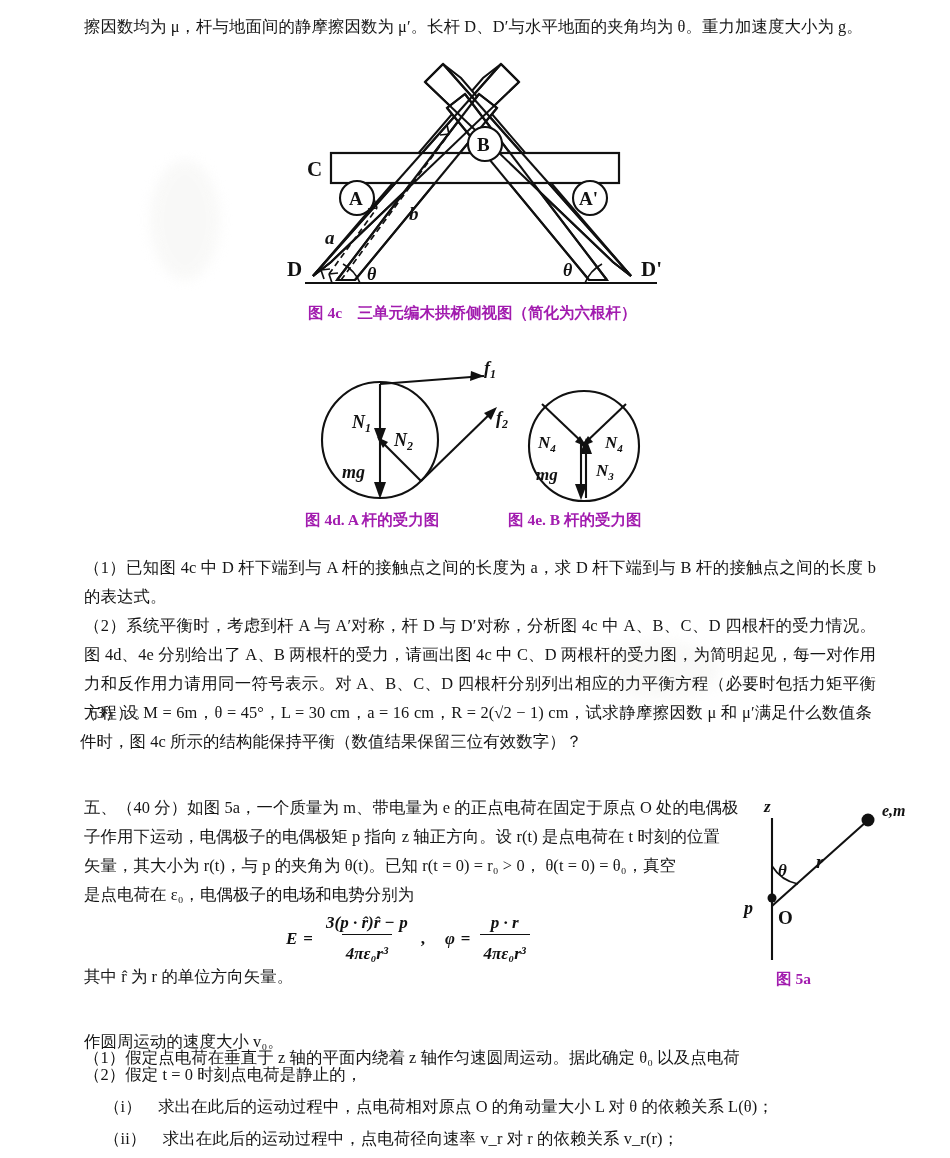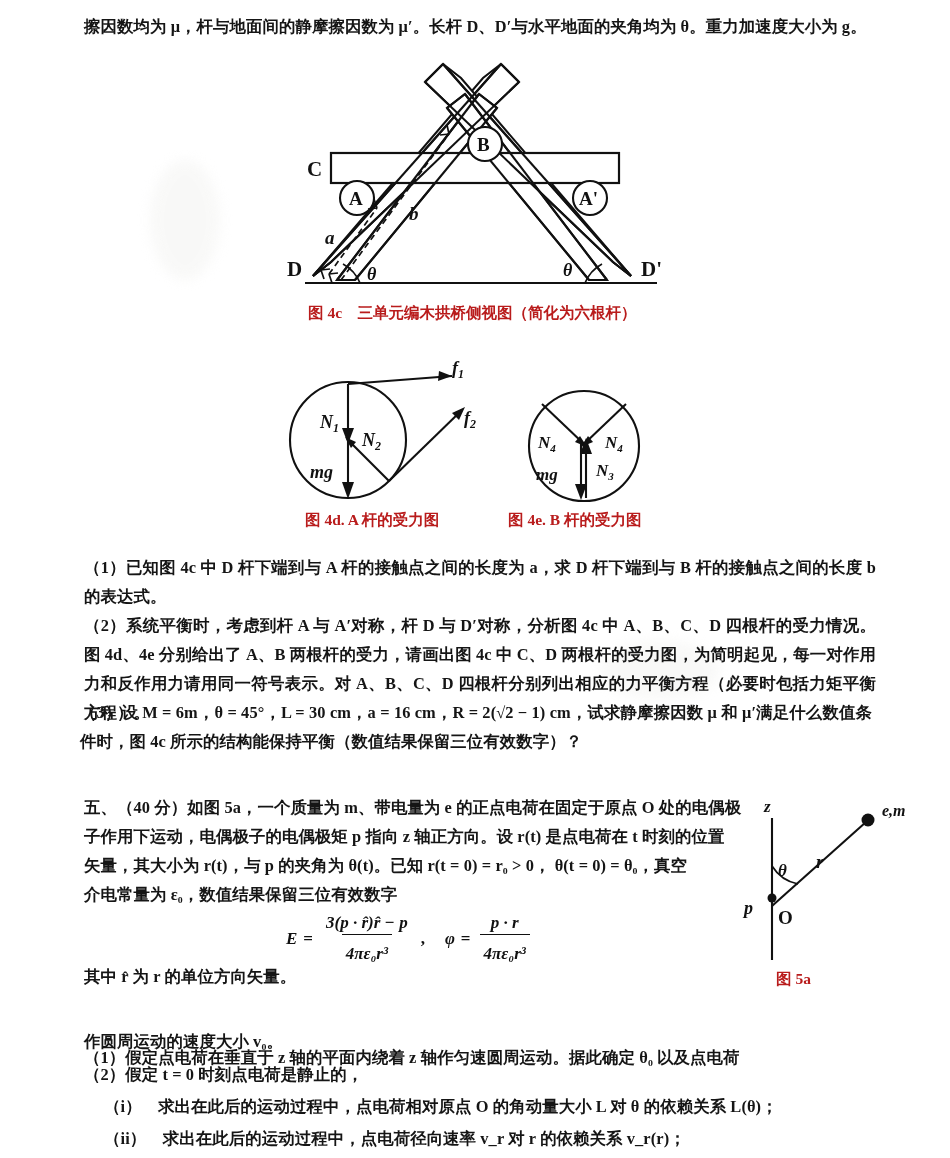--- a/index.html
+++ b/index.html
@@ -10,31 +10,31 @@
     color:#141414;
     position:relative;
     overflow:hidden;
   }
   .page{position:relative;width:950px;height:1158px;}
 
   .txt{
     position:absolute;
     font-size:16.4px;
     line-height:29px;
-    font-weight:700;
+    font-weight:400;
     letter-spacing:0.1px;
     color:#151515;
     text-align:justify;
   }
 
   .cap{
     position:absolute;
     font-size:15.5px;
     font-weight:700;
-    color:#b91c1c;
+    color:#a21caf;
     white-space:nowrap;
   }
 
   svg{display:block;overflow:visible;}
   .stroke{fill:none;stroke:#111;stroke-width:2.1;}
   .stroke-thin{fill:none;stroke:#111;stroke-width:1.7;}
   .fill-w{fill:#fff;stroke:#111;stroke-width:2.1;}
   .lbl{
     font-family:"Liberation Serif",serif;
     font-weight:700;fill:#111;
@@ -131,21 +131,21 @@
       <text class="lbl" x="356" y="228" font-size="21">D'</text>
       <text class="lbl-i" x="40" y="196" font-size="19">a</text>
       <text class="lbl-i" x="124" y="172" font-size="19">b</text>
       <text class="lbl-i" x="82" y="232" font-size="18">θ</text>
       <text class="lbl-i" x="278" y="228" font-size="18">θ</text>
     </svg>
   </div>
 
   <div class="cap" style="left:308px;top:303px;">图 4c　三单元编木拱桥侧视图（简化为六根杆）</div>
 
-  <div style="position:absolute;left:276px;top:362px;width:215px;height:140px;">
+  <div style="position:absolute;left:308px;top:362px;width:215px;height:140px;">
     <svg width="215" height="140" viewBox="0 0 215 140">
       <circle class="stroke" cx="72" cy="78" r="58"></circle>
 
       <line class="stroke" x1="72" y1="22" x2="176" y2="14"></line>
       <polygon fill="#111" points="176,14 162,19 163,9"></polygon>
 
       <line class="stroke" x1="72" y1="22" x2="72" y2="78"></line>
       <polygon fill="#111" points="72,82 66,66 78,66"></polygon>
 
       <line class="stroke" x1="113" y1="119" x2="186" y2="48"></line>
@@ -206,21 +206,21 @@
   <div class="txt" style="left:84px;top:793px;width:680px;white-space:nowrap;">
     <span>五、（40 分）如图 5a，一个质量为 m、带电量为 e 的正点电荷在固定于原点 O 处的电偶极</span>
   </div>
   <div class="txt" style="left:84px;top:822px;width:680px;white-space:nowrap;">
     <span>子作用下运动，电偶极子的电偶极矩 p 指向 z 轴正方向。设 r(t) 是点电荷在 t 时刻的位置</span>
   </div>
   <div class="txt" style="left:84px;top:851px;width:680px;white-space:nowrap;">
     <span>矢量，其大小为 r(t)，与 p 的夹角为 θ(t)。已知 r(t = 0) = r₀ &gt; 0，  θ(t = 0) = θ₀，真空</span>
   </div>
   <div class="txt" style="left:84px;top:880px;width:680px;white-space:nowrap;">
-    <span>介电常量为 ε₀，数值结果保留三位有效数字</span>
+    <span>是点电荷在 ε₀，电偶极子的电场和电势分别为</span>
   </div>
 
   <div class="eq" style="left:286px;top:913px;">
     <span class="it">E</span>
     <span>=</span>
     <span class="frac">
       <span class="num it">3(p · r̂)r̂ − p</span>
       <span class="den it">4πε₀r³</span>
     </span>
     <span>,</span>

